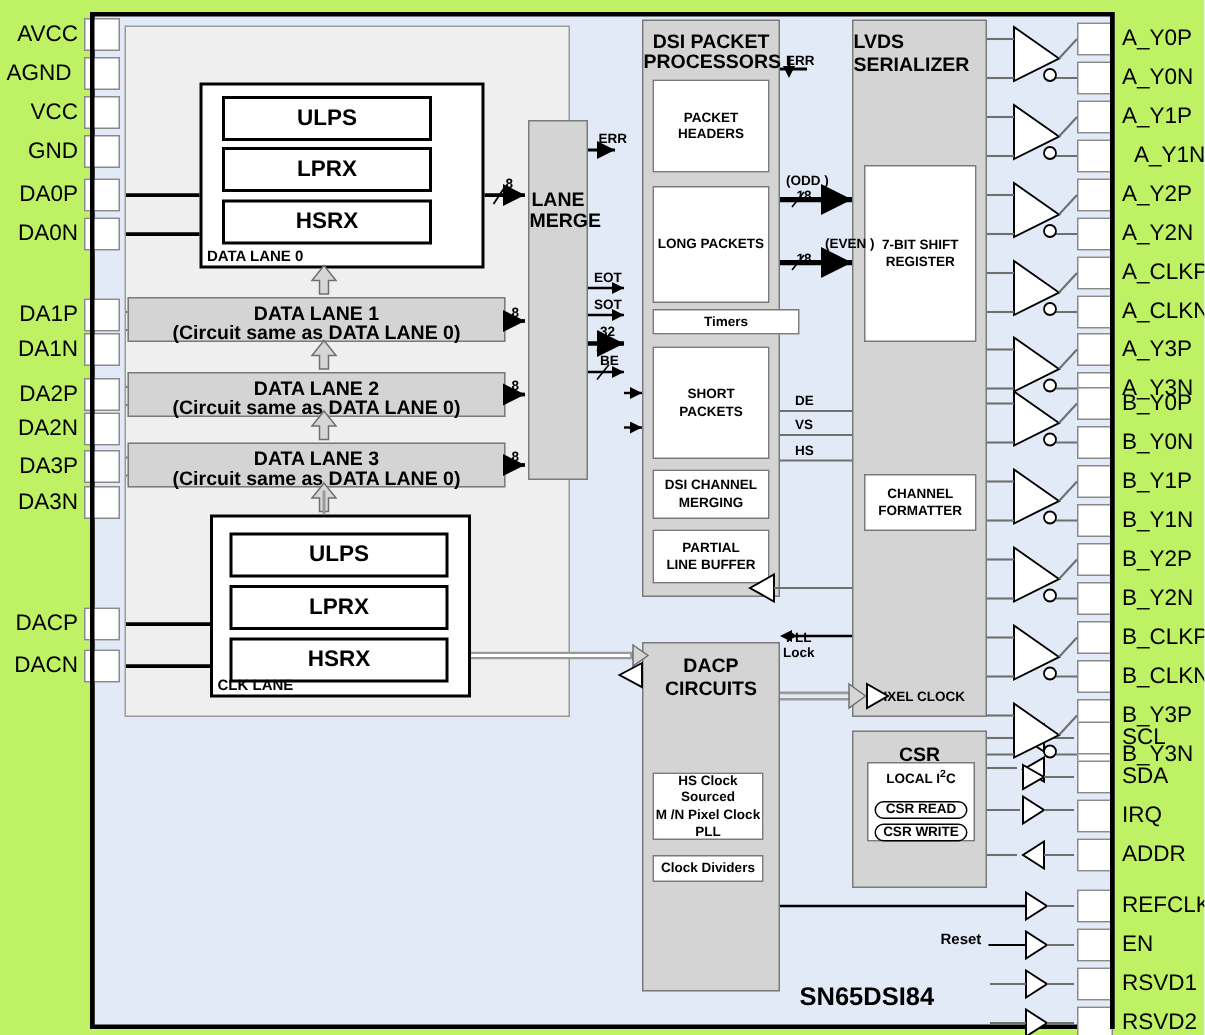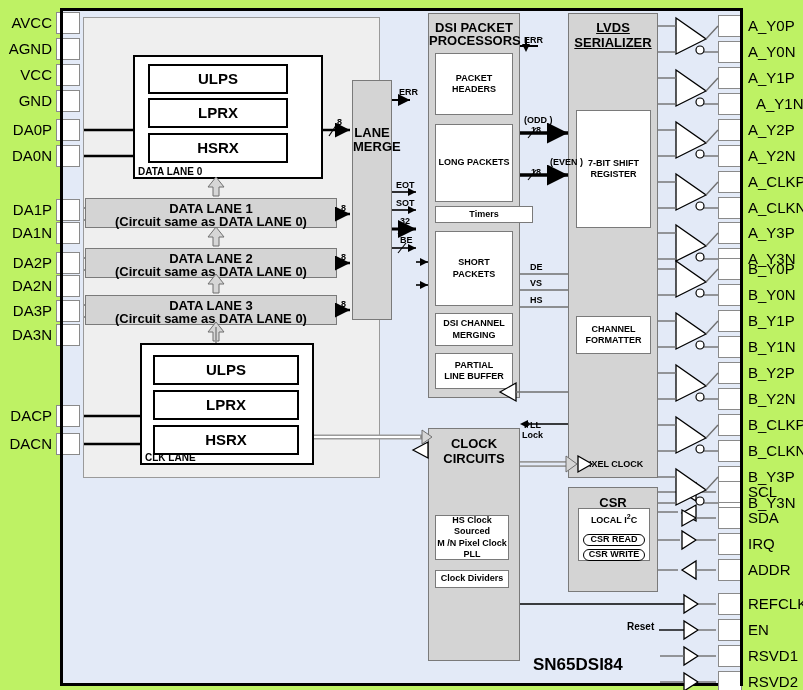--- a/index.html
+++ b/index.html
@@ -37,21 +37,21 @@
 <body>
 
 <div id="root">
 
   <div class="abs" id="chip-body"></div>
   <div class="abs" id="dsi-region"></div>
 
   <div id="left-pins">
       <div class="abs pin-label left" style="left: 0px; width: 52px; top: 12px;">AVCC</div>
       <div class="abs pin" style="left: 56px; top: 12px;"></div>
-      <div class="abs pin-label left" style="left: 0px; width: 52px; top: 38px;">AGND</div>
+      <div class="abs pin-label left" style="left: 0px; width: 52px; top: 38px; text-align: center;">AGND</div>
       <div class="abs pin" style="left: 56px; top: 38px;"></div>
       <div class="abs pin-label left" style="left: 0px; width: 52px; top: 64px;">VCC</div>
       <div class="abs pin" style="left: 56px; top: 64px;"></div>
       <div class="abs pin-label left" style="left: 0px; width: 52px; top: 90px;">GND</div>
       <div class="abs pin" style="left: 56px; top: 90px;"></div>
       <div class="abs pin-label left" style="left: 0px; width: 52px; top: 119px;">DA0P</div>
       <div class="abs pin" style="left: 56px; top: 119px;"></div>
       <div class="abs pin-label left" style="left: 0px; width: 52px; top: 145px;">DA0N</div>
       <div class="abs pin" style="left: 56px; top: 145px;"></div>
       <div class="abs pin-label left" style="left: 0px; width: 52px; top: 199px;">DA1P</div>
@@ -181,30 +181,30 @@
 HEADERS</div>
   <div class="abs wbox center t9 bold" style="left:435px;top:124px;width:78px;height:78px;white-space:pre-line;">LONG PACKETS</div>
   <div class="abs wbox center t9 bold" style="left:435px;top:206px;width:98px;height:17px;white-space:pre-line;">Timers</div>
   <div class="abs wbox center t9 bold" style="left:435px;top:231px;width:78px;height:75px;white-space:pre-line;">SHORT PACKETS</div>
   <div class="abs wbox center t9 bold" style="left:435px;top:313px;width:78px;height:33px;white-space:pre-line;">DSI CHANNEL
 MERGING</div>
   <div class="abs wbox center t9 bold" style="left:435px;top:353px;width:78px;height:36px;white-space:pre-line;">PARTIAL
 LINE BUFFER</div>
 
   <div class="abs gbox" style="left:568px;top:13px;width:90px;height:465px;">
-    <div class="abs t11 bold" style="left:0;top:6px;width:100%;text-align:center;text-decoration:underline;">LVDS SERIALIZER</div>
+    <div class="abs t11 bold" style="left:0;top:6px;width:100%;text-align:left;">LVDS SERIALIZER</div>
   </div>
   <div class="abs wbox center t9 bold" style="left:576px;top:110px;width:75px;height:118px;white-space:pre-line;">7-BIT SHIFT
 REGISTER</div>
   <div class="abs wbox center t9 bold" style="left:576px;top:316px;width:75px;height:38px;white-space:pre-line;">CHANNEL
 FORMATTER</div>
   <div class="abs t9 bold" style="left:583px;top:459px;">PIXEL CLOCK</div>
 
   <div class="abs gbox" style="left:428px;top:428px;width:92px;height:233px;">
-    <div class="abs t11 bold" style="left:0;top:7px;width:100%;text-align:center;">CLOCK CIRCUITS</div>
+    <div class="abs t11 bold" style="left:0;top:7px;width:100%;text-align:center;">DACP CIRCUITS</div>
   </div>
   <div class="abs wbox center t9 bold" style="left:435px;top:515px;width:74px;height:45px;white-space:pre-line;">HS Clock Sourced
 M /N Pixel Clock
 PLL</div>
   <div class="abs wbox center t9 bold" style="left:435px;top:570px;width:74px;height:18px;white-space:pre-line;">Clock Dividers</div>
 
   <div class="abs gbox" style="left:568px;top:487px;width:90px;height:105px;">
     <div class="abs t11 bold" style="left:0;top:7px;width:100%;text-align:center;">CSR</div>
   </div>
   <div class="abs wbox" style="left:578px;top:508px;width:72px;height:53px;">

